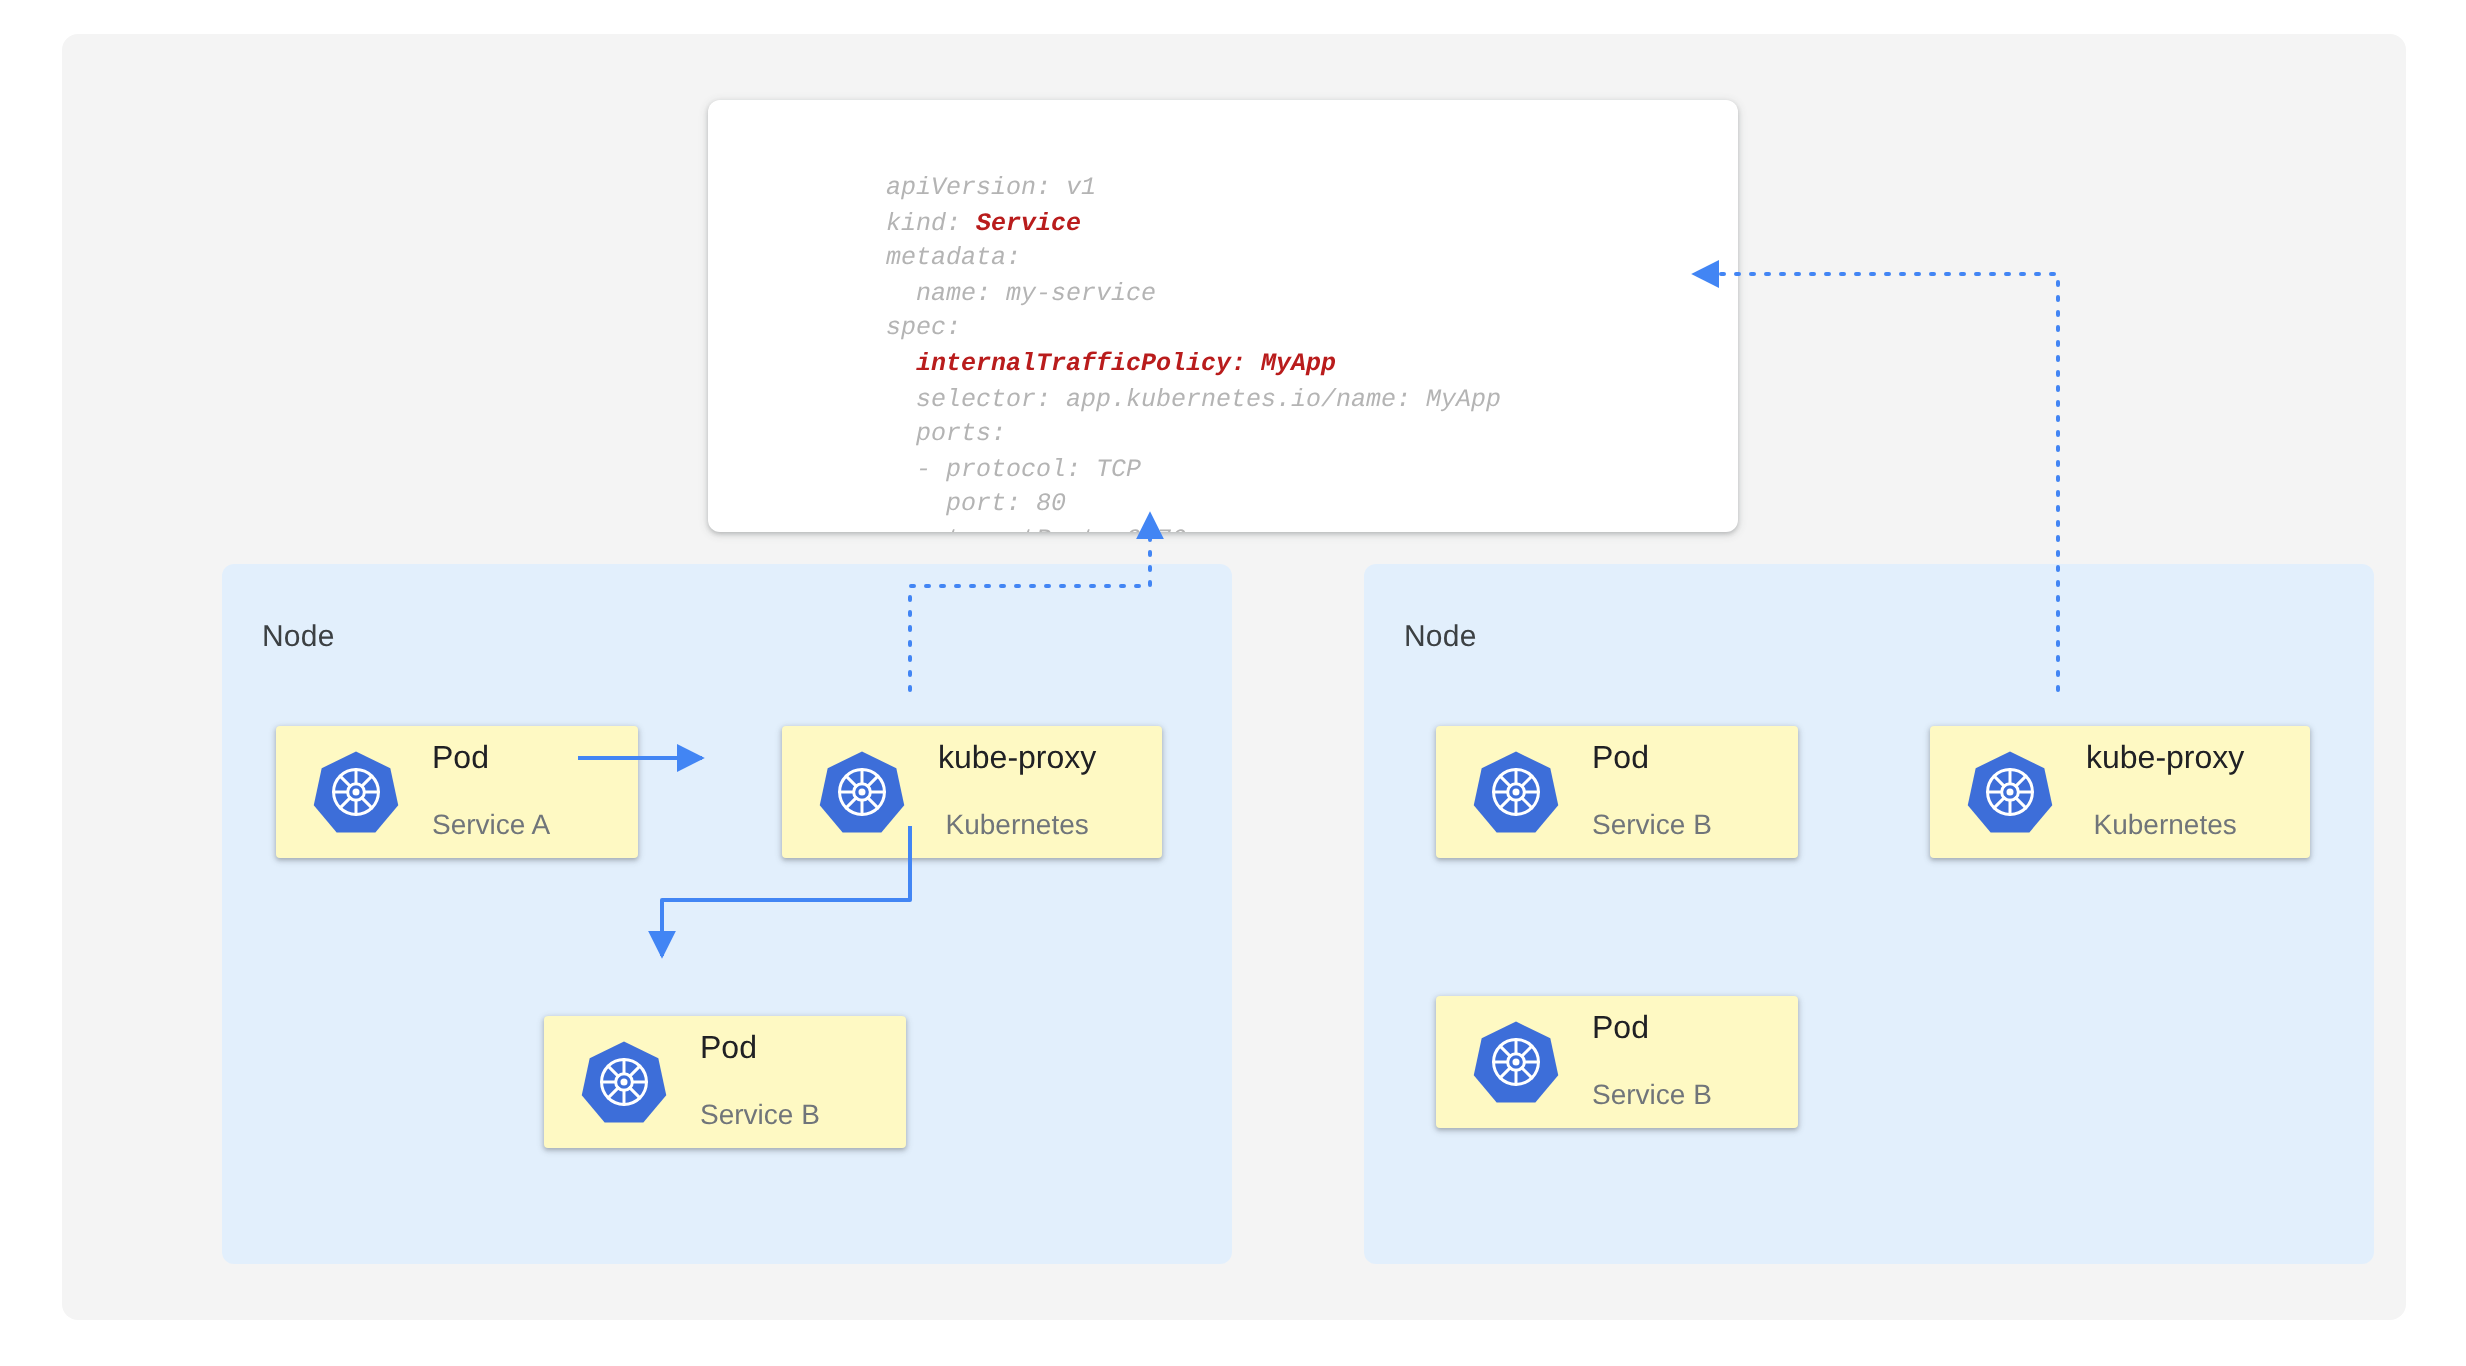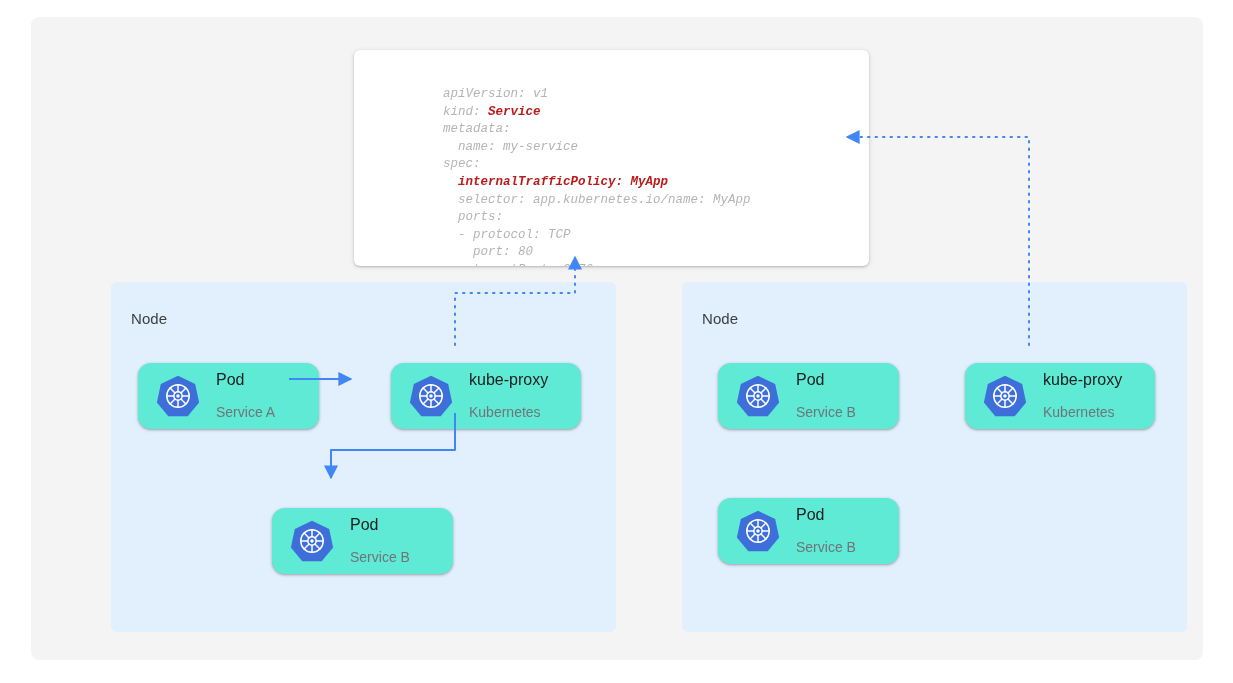--- a/index.html
+++ b/index.html
@@ -39,22 +39,22 @@
     font-size: 15px;
     color: #3c4043;
     letter-spacing: .1px;
   }
   #node-left  { left: 80px;  top: 265px; width: 505px; height: 350px; }
   #node-right { left: 651px; top: 265px; width: 505px; height: 350px; }
 
   
   .card {
     position: absolute;
-    background: #5eead4;
-    border-radius: 13px;
+    background: #fef9c3;
+    border-radius: 2px;
     box-shadow: 0 1px 2px rgba(60,64,67,.30), 0 1px 3px 1px rgba(60,64,67,.12);
     display: flex;
     align-items: center;
     box-sizing: border-box;
   }
   .card .k8s-logo {
     flex: 0 0 auto;
     margin-left: 18px;
     margin-right: 16px;
     width: 44px;
@@ -67,20 +67,21 @@
     line-height: 1.25;
   }
   .card .title {
     font-size: 16px;
     color: #202124;
   }
   .card .subtitle {
     font-size: 14px;
     color: #70757a;
     margin-top: 14px;
+    text-align: center;
   }
 
   #card-pod-a        { left: 107px; top: 346px; width: 181px; height: 66px; }
   #card-kubeproxy-l  { left: 360px; top: 346px; width: 190px; height: 66px; }
   #card-pod-b-left   { left: 241px; top: 491px; width: 181px; height: 66px; }
   #card-pod-b-r1     { left: 687px; top: 346px; width: 181px; height: 66px; }
   #card-kubeproxy-r  { left: 934px; top: 346px; width: 190px; height: 66px; }
   #card-pod-b-r2     { left: 687px; top: 481px; width: 181px; height: 66px; }
 
   

